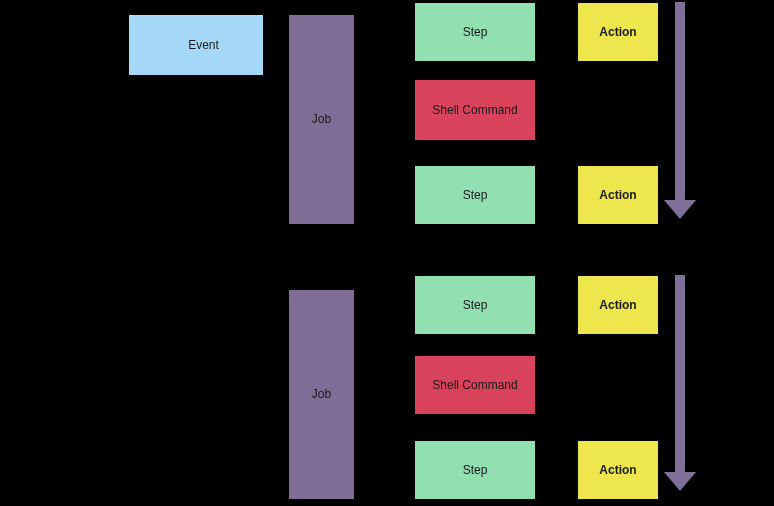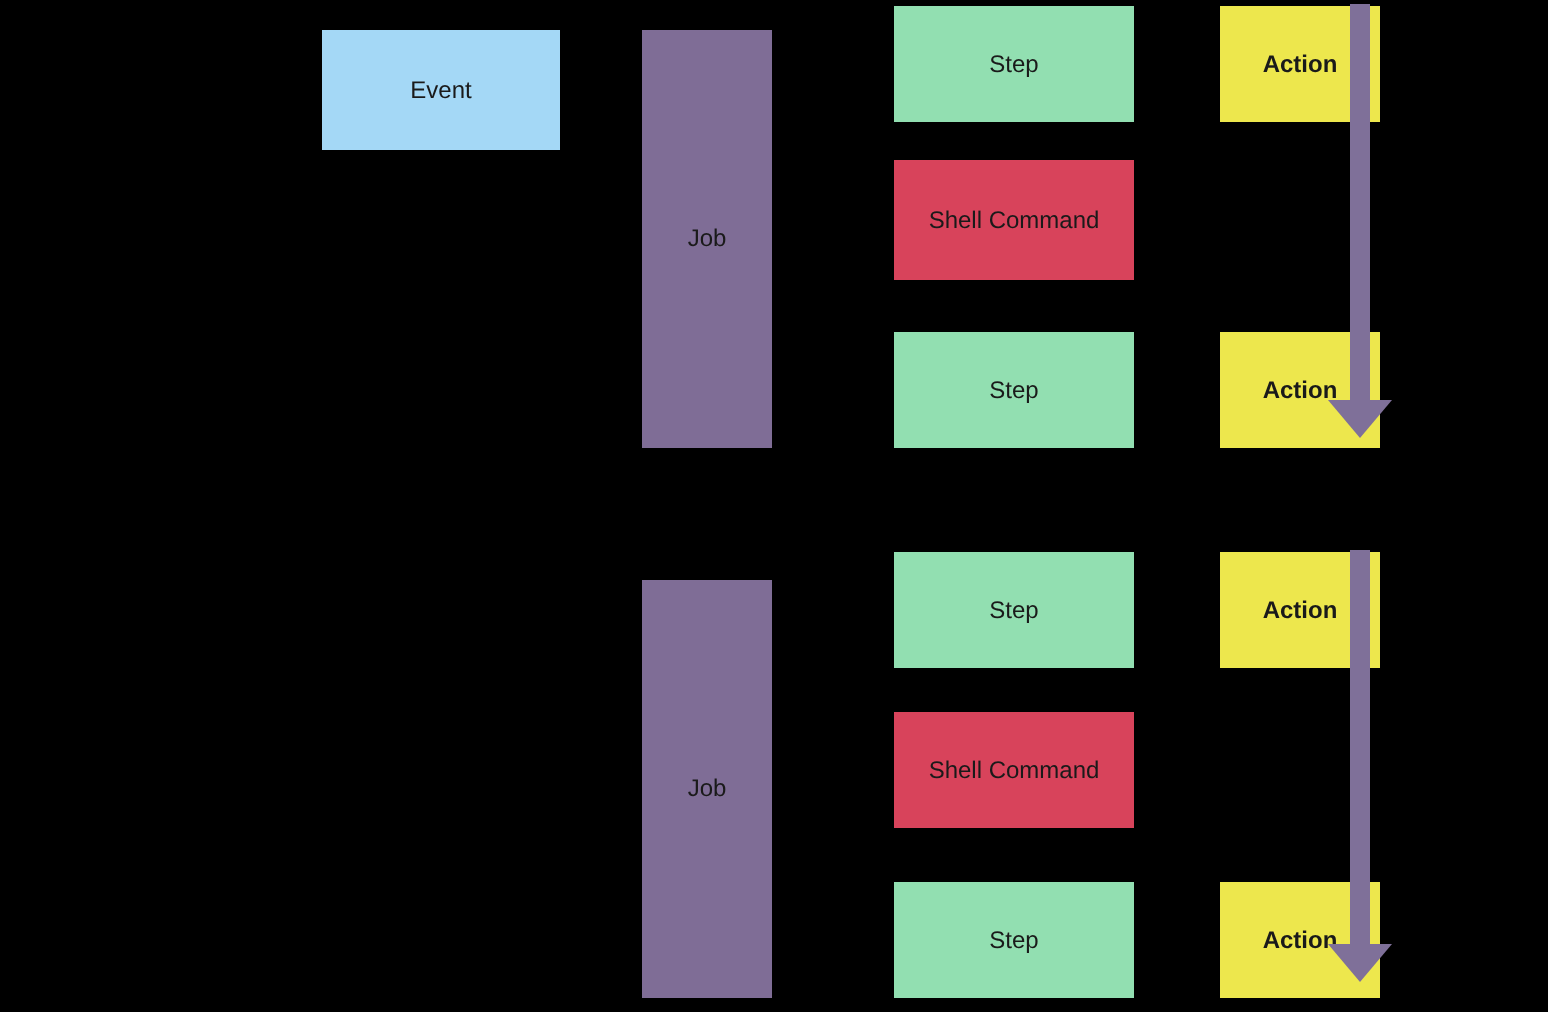--- a/index.html
+++ b/index.html
@@ -13,23 +13,22 @@
   }
   .node {
     position: absolute;
     display: flex;
     align-items: center;
     justify-content: center;
     text-align: left;
     font-size: 12px;
     line-height: 1.2;
     color: var(--color-text, #1a1a1a);
-    margin-left: 32px;
   }
-  .node.event  { background: var(--color-event); }
+  .node.event  { background: var(--color-event); padding-left: 15px; }
   .node.job    { background: var(--color-job); }
   .node.step   { background: var(--color-step); }
   .node.shell  { background: var(--color-shell); }
   .node.action { background: var(--color-action); font-weight: bold; }
 
   .arrow {
     position: absolute;
     width: 32px;
     display: flex;
     flex-direction: column;

